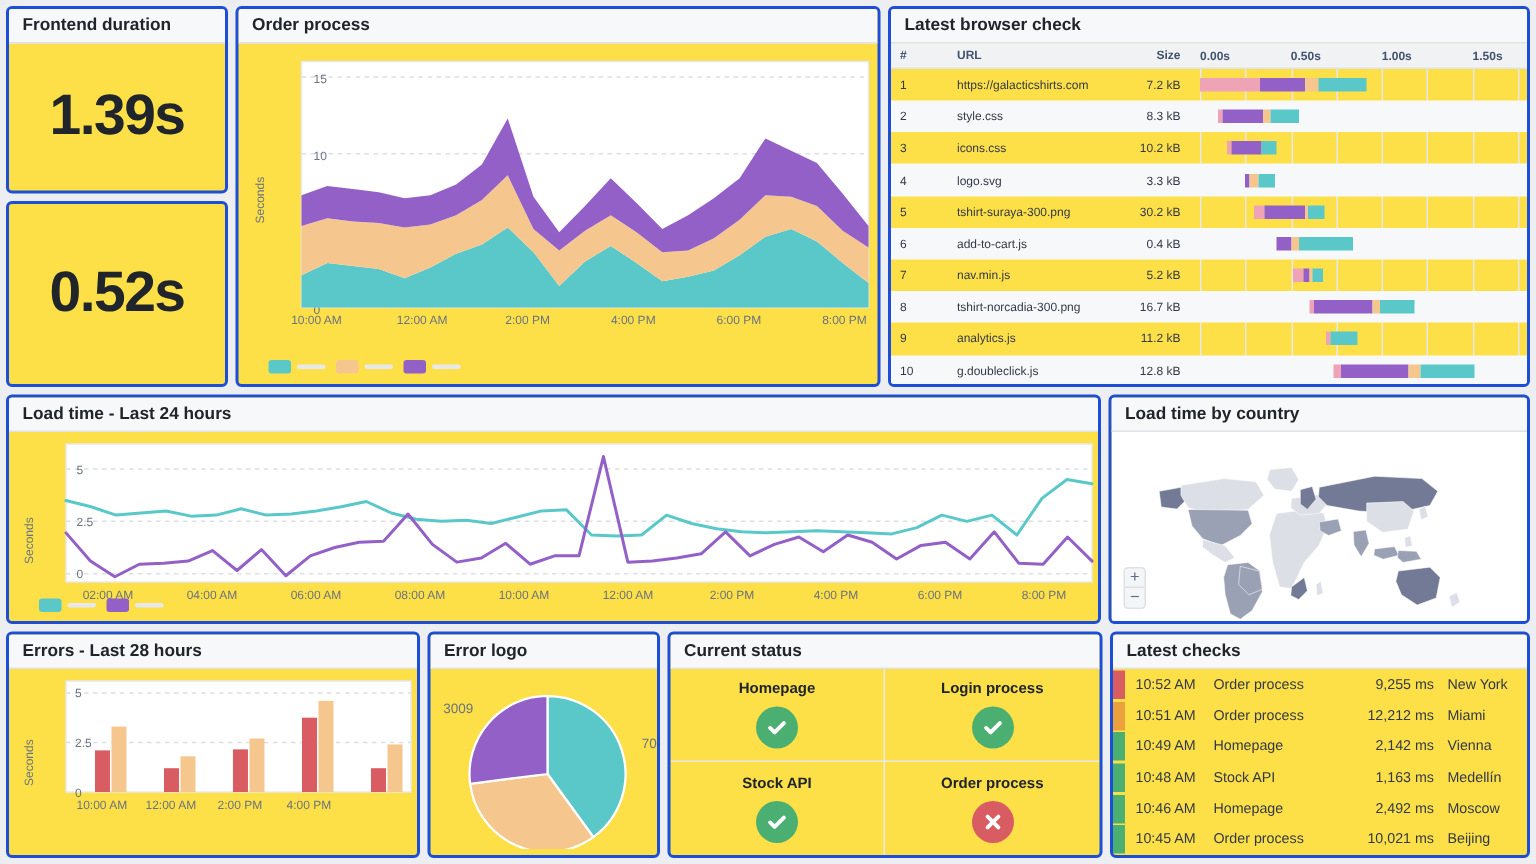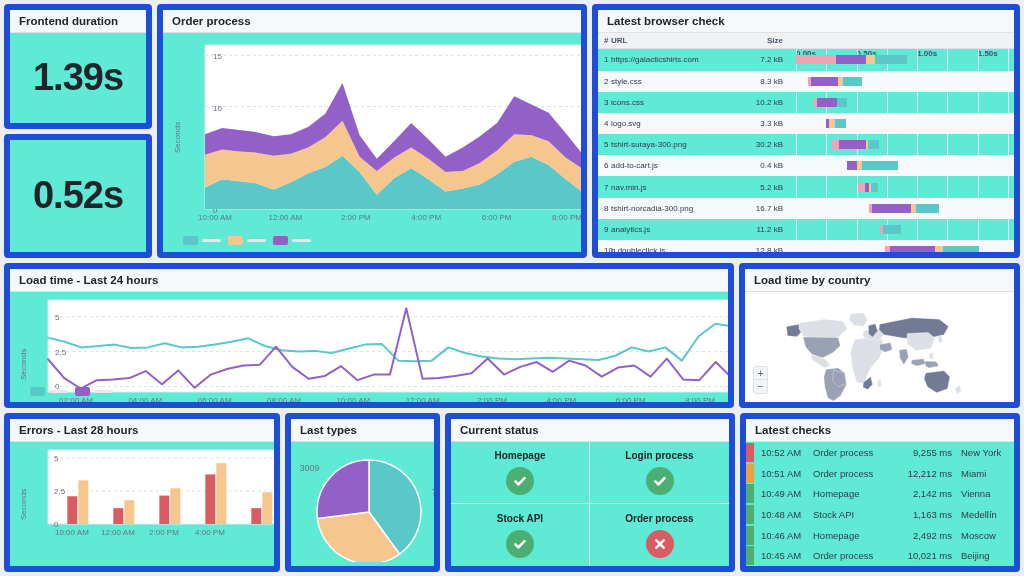--- a/index.html
+++ b/index.html
@@ -6,22 +6,22 @@
   html, body {
     width: 1024px; height: 576px;
     background: #eceef1;
     font-family: "Liberation Sans", sans-serif;
     overflow: hidden;
   }
   .dash { width: 1024px; height: 576px; padding: 4px; display: flex; flex-direction: column; gap: 5px; }
   .row { display: flex; gap: 5px; }
 
   .panel {
-    background: #5eead4;
-    border: 6px solid #1d4ed8;
+    background: #fde047;
+    border: 2px solid #1d4ed8;
     border-radius: 4px;
     display: flex; flex-direction: column;
     overflow: hidden;
   }
   .panel-head {
     background: #f7f8f9;
     border-bottom: 1px solid #dfe1e6;
     padding: 5px 9px;
     font-size: 11.5px; font-weight: bold; color: #20242b;
     flex: 0 0 auto; white-space: nowrap;
@@ -46,24 +46,24 @@
   .lg-sw { width: 15px; height: 9px; border-radius: 2px; }
   .lg-ph { width: 19px; height: 3px; background: #e7e8ec; border-radius: 2px; }
 
   
   .bc-head {
     display: flex; align-items: center;
     background: #f1f2f4; border-bottom: 1px solid #dfe1e6;
     height: 17px; font-size: 8px; font-weight: bold; color: #42526e;
   }
   .bc-num { width: 13px; padding-left: 6px; }
-  .bc-url { flex: 1 1 auto; }
+  .bc-url { flex: 1 1 auto; margin-left: 31px; }
   .bc-size { width: 48px; text-align: right; padding-right: 9px; }
   .bc-track { width: 222px; position: relative; height: 100%; }
-  .bc-tick { position: absolute; top: 16px; font-size: 8px; font-weight: bold; color: #42526e; }
+  .bc-tick { position: absolute; top: 4px; font-size: 8px; font-weight: bold; color: #42526e; }
   .bc-rows { position: relative; }
   .bc-grid { position: absolute; top: 0; bottom: 0; width: 1px; background: #e6e8ec; }
   .bc-row {
     display: flex; align-items: center; height: 21.2px;
     font-size: 8px; color: #33394a; position: relative;
   }
   .bc-row.alt { background: #f7f8f9; }
   .bc-bar { position: absolute; height: 9px; top: 50%; margin-top: -4.5px; display: flex; }
   .bc-seg { height: 100%; }
 
@@ -425,21 +425,21 @@
         <div id="er-xlabels">
             <div class="tick-lbl" style="left: 61.92px; top: 86px; transform: translateX(-50%);">10:00 AM</div>
             <div class="tick-lbl" style="left: 107.92px; top: 86px; transform: translateX(-50%);">12:00 AM</div>
             <div class="tick-lbl" style="left: 153.92px; top: 86px; transform: translateX(-50%);">2:00 PM</div>
             <div class="tick-lbl" style="left: 199.92px; top: 86px; transform: translateX(-50%);">4:00 PM</div>
           </div>
       </div>
     </div>
 
     <div class="panel" style="width:155px;">
-      <div class="panel-head">Last types</div>
+      <div class="panel-head">Error logo</div>
       <div class="panel-body">
         <svg id="pie-svg" width="155" height="120" style="position:absolute; left:0; top:0;">
             <path d="M78,70 L78,18 A52,52 0 0,1 108.5648331192086,112.06888370749726 Z" fill="#5ac8c8" stroke="#fff" stroke-width="1.5"></path>
             <text x="140.76973007548014" y="52.60487837125348" text-anchor="start" font-size="9" fill="#6b7280">7001</text>
             <path d="M78,70 L108.5648331192086,112.06888370749726 A52,52 0 0,1 26.410035531647154,76.51732814534381 Z" fill="#f5c78e" stroke="#fff" stroke-width="1.5"></path>
             <text x="51.78823921810448" y="133.57180529514275" text-anchor="end" font-size="9" fill="#6b7280">5004</text>
             <path d="M78,70 L26.410035531647154,76.51732814534381 A52,52 0 0,1 77.99999999999999,18 Z" fill="#9360c8" stroke="#fff" stroke-width="1.5"></path>
             <text x="28.49266940438968" y="29.353416888638968" text-anchor="end" font-size="9" fill="#6b7280">3009</text>
           </svg>
       </div>

